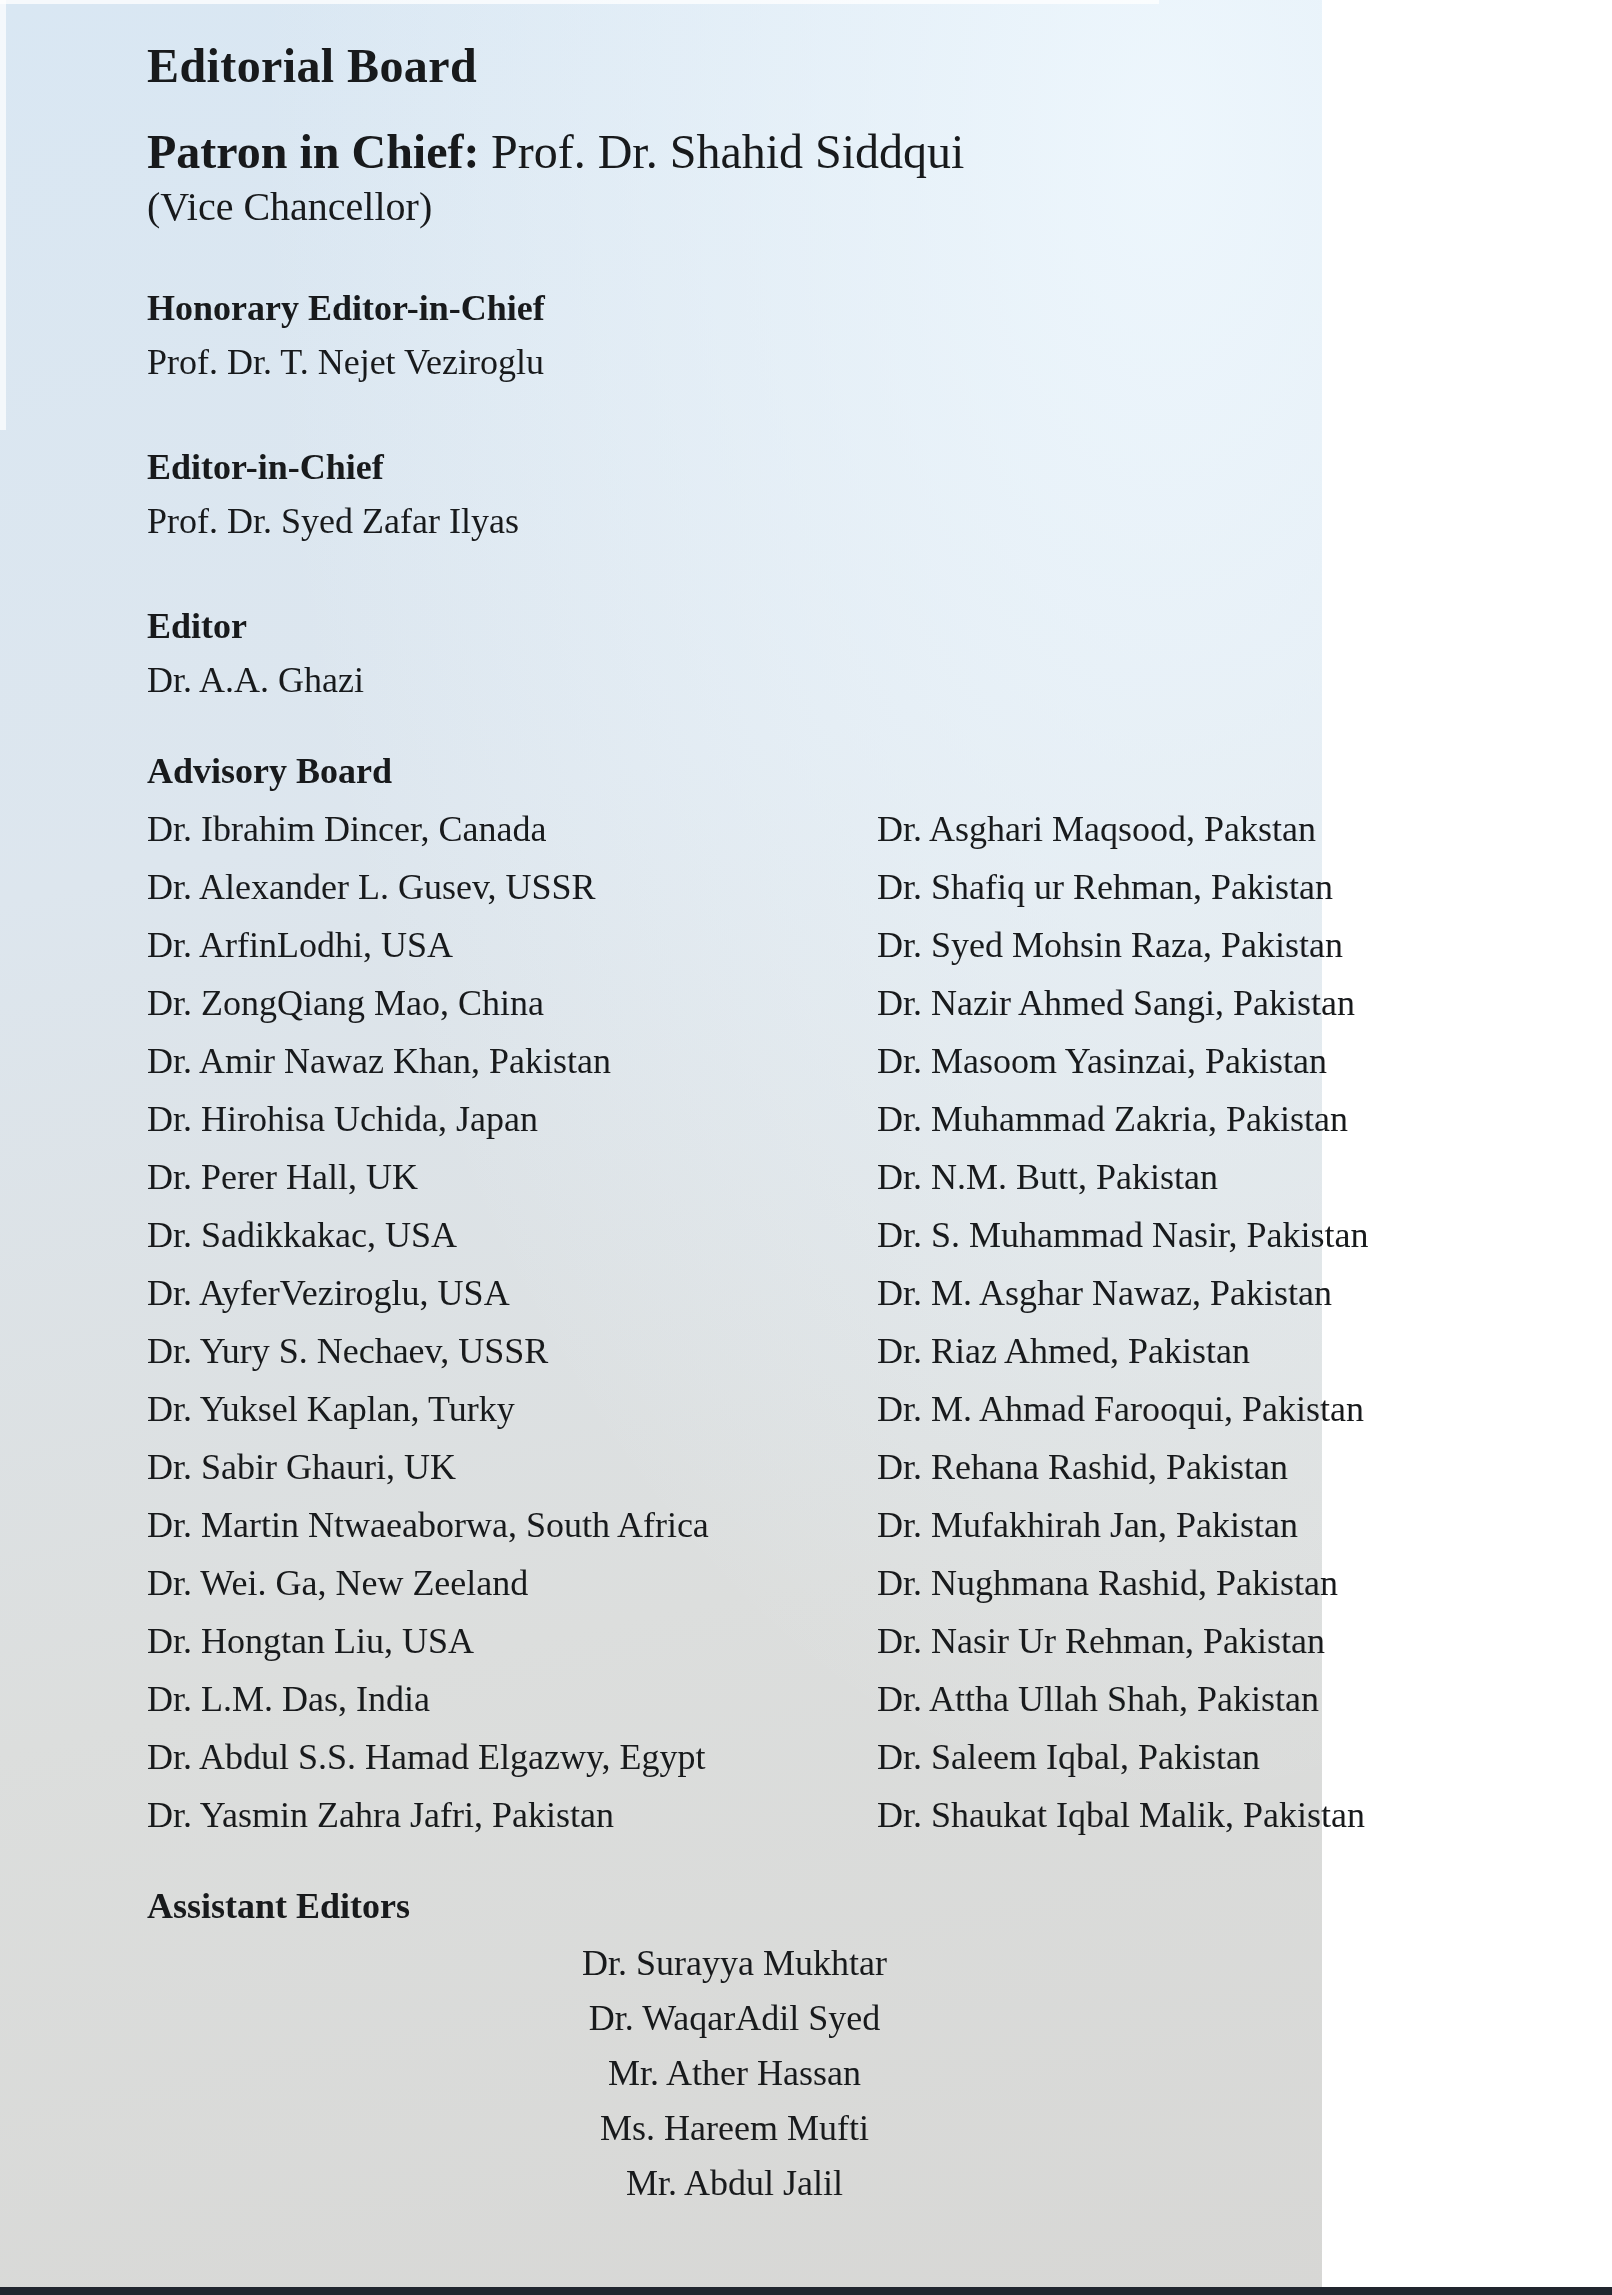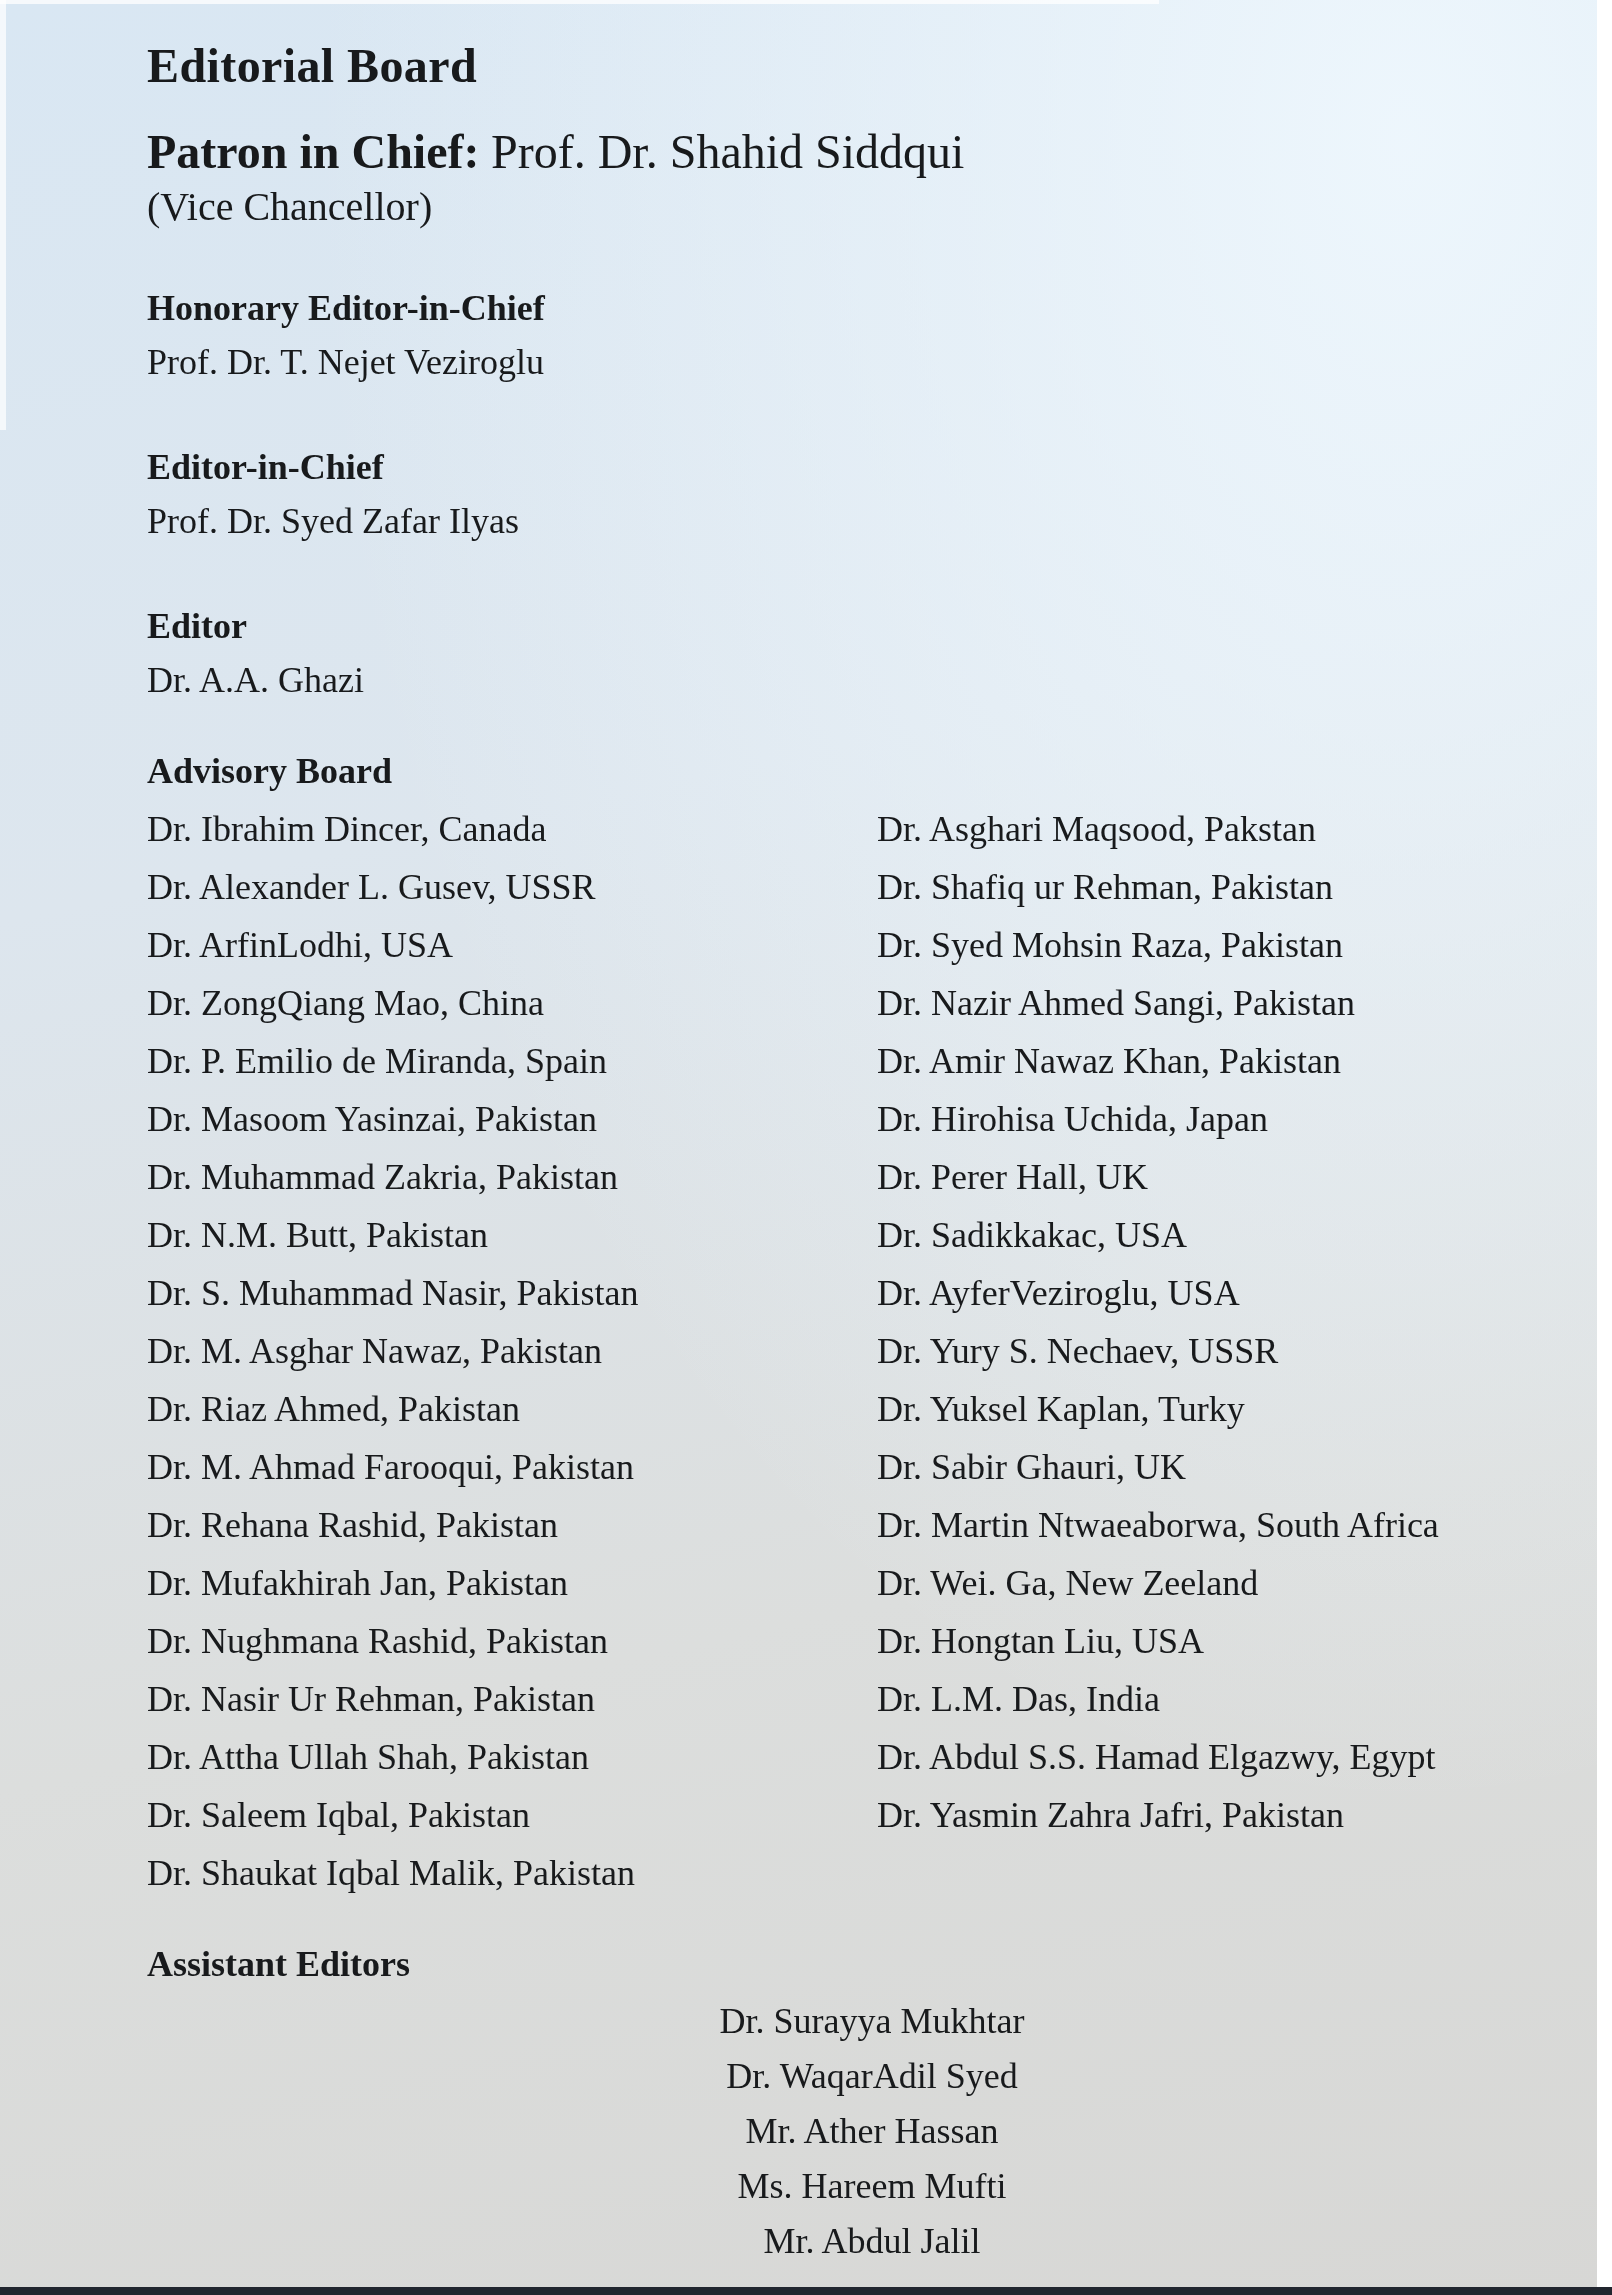--- a/index.html
+++ b/index.html
@@ -4,21 +4,21 @@
 <style>
   html,body{margin:0;padding:0;}
   body{
     width:1613px;height:2295px;
     font-family:"Liberation Serif","DejaVu Serif",serif;
     color:#181a1c;
     overflow:hidden;
   }
   .page{
     position:relative;
-    width:1597px;height:2295px;
+    width:1322px;height:2295px;
     background:
       radial-gradient(ellipse at 88% 6%, rgba(238,247,253,0.95), rgba(238,247,253,0) 55%),
       linear-gradient(168deg,#d9e7f3 0%,#dde6ee 35%,#dcdedd 68%,#d7d7d5 100%);
     box-sizing:border-box;
     padding:40px 0 0 147px;
   }
   .edge-top{position:absolute;top:0;left:0;width:1159px;height:4.1px;background:rgba(255,255,255,0.75);}
   .edge-left{position:absolute;top:0;left:0;width:5.8px;height:430px;background:rgba(255,255,255,0.7);}
   h1{
     margin:0;
@@ -79,21 +79,20 @@
     <p class="hd">Advisory Board</p>
     <div class="adv-grid">
       <div class="cell">Dr. Ibrahim Dincer, Canada</div>
       <div class="cell">Dr. Asghari Maqsood, Pakstan</div>
       <div class="cell">Dr. Alexander L. Gusev, USSR</div>
       <div class="cell">Dr. Shafiq ur Rehman, Pakistan</div>
       <div class="cell">Dr. ArfinLodhi, USA</div>
       <div class="cell">Dr. Syed Mohsin Raza, Pakistan</div>
       <div class="cell">Dr. ZongQiang Mao, China</div>
       <div class="cell">Dr. Nazir Ahmed Sangi, Pakistan</div>
-      <div class="cell">Dr. P. Emilio de Miranda,  Spain</div>
       <div class="cell">Dr. Amir Nawaz Khan, Pakistan</div>
       <div class="cell">Dr. Masoom Yasinzai, Pakistan</div>
       <div class="cell">Dr. Hirohisa Uchida, Japan</div>
       <div class="cell">Dr. Muhammad Zakria, Pakistan</div>
       <div class="cell">Dr. Perer Hall, UK</div>
       <div class="cell">Dr. N.M. Butt, Pakistan</div>
       <div class="cell">Dr. Sadikkakac, USA</div>
       <div class="cell">Dr. S. Muhammad Nasir, Pakistan</div>
       <div class="cell">Dr. AyferVeziroglu, USA</div>
       <div class="cell">Dr. M. Asghar Nawaz, Pakistan</div>

